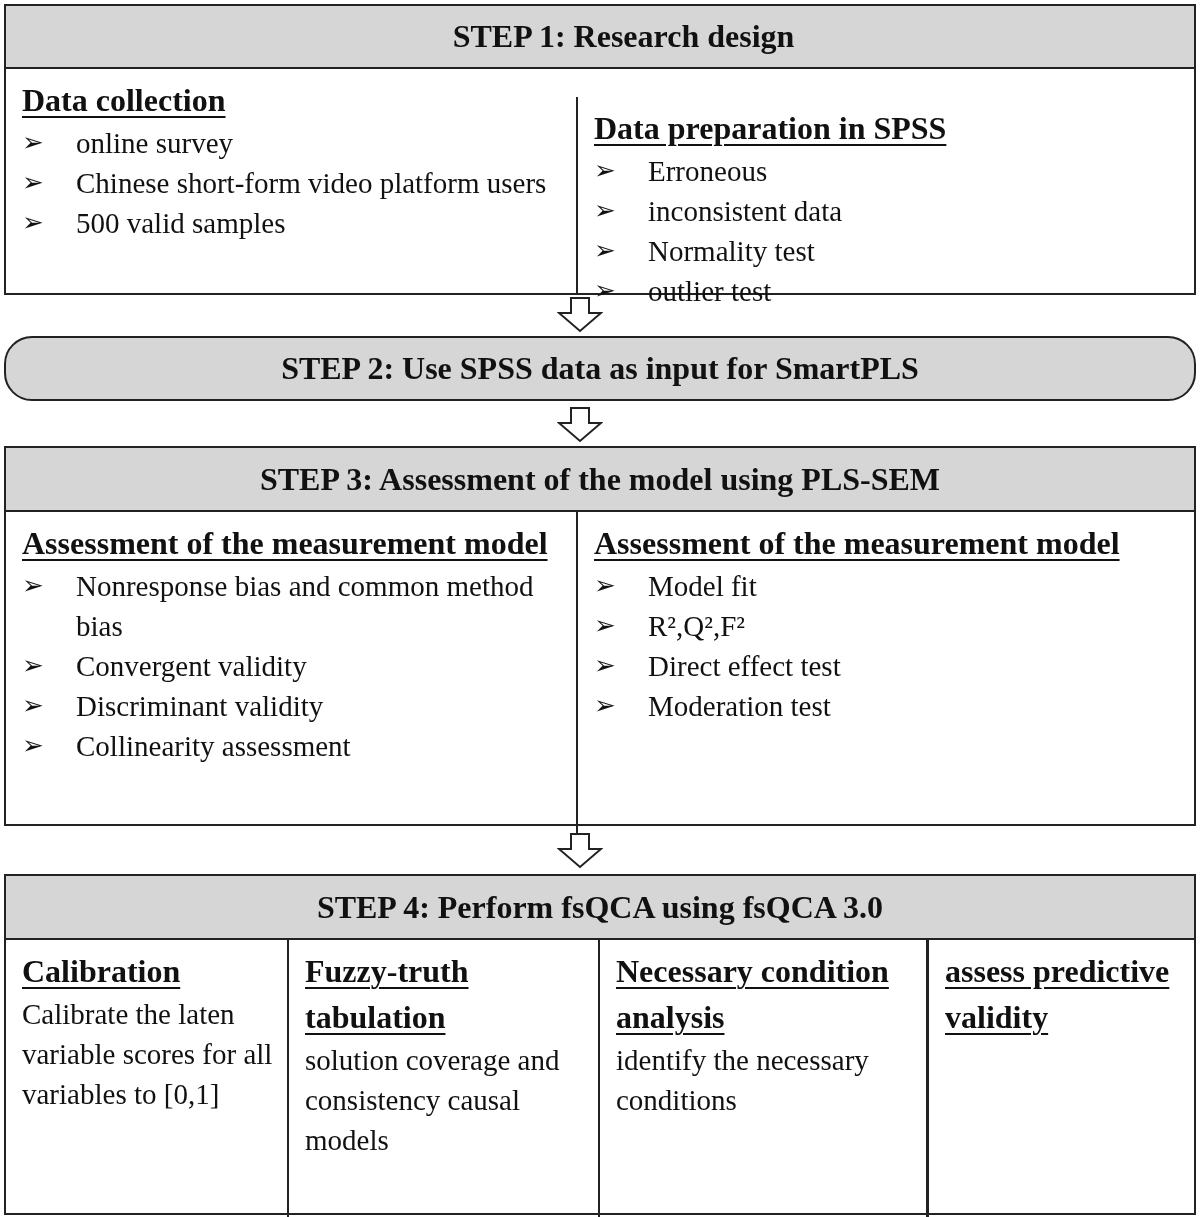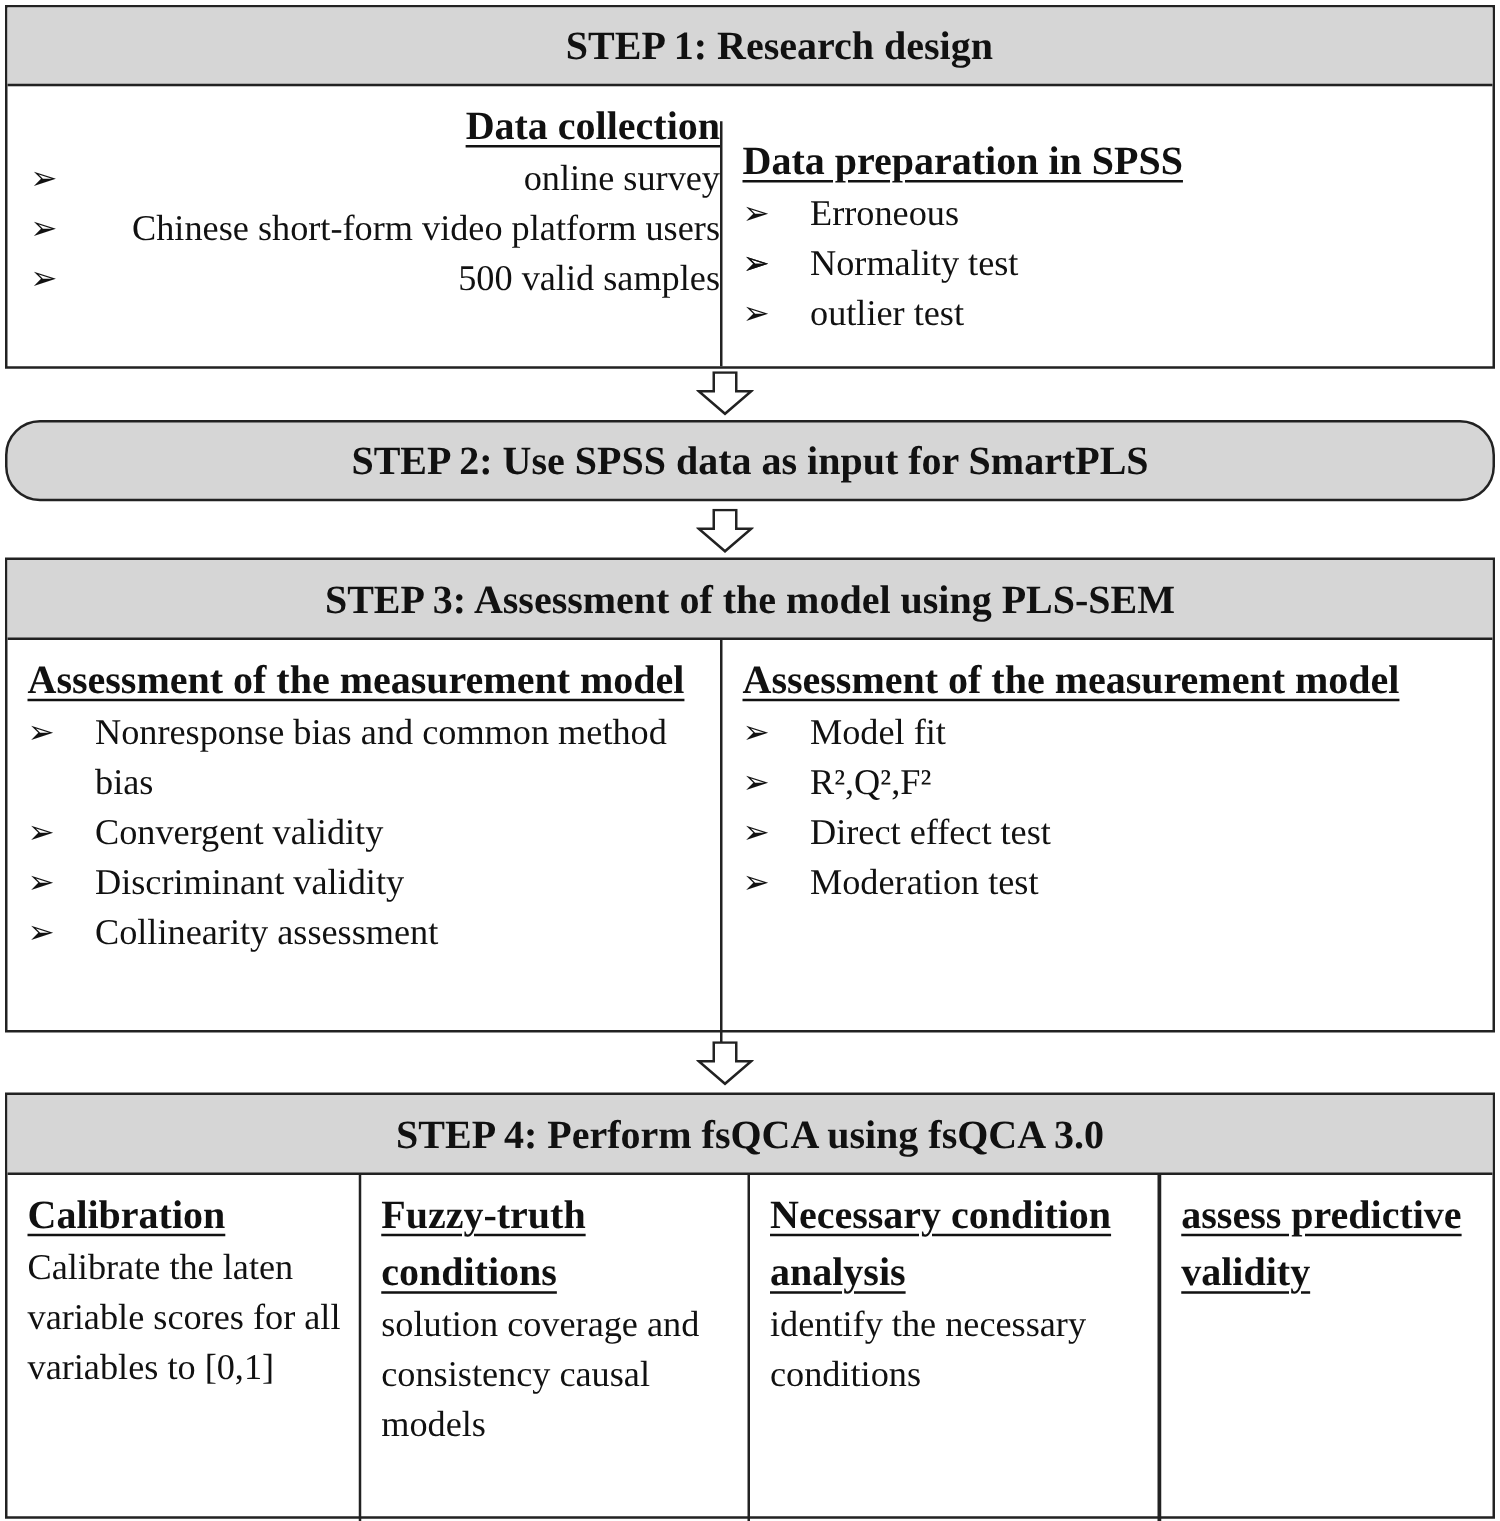--- a/index.html
+++ b/index.html
@@ -21,33 +21,33 @@
   .arrow { position: absolute; left: 557px; width: 46px; height: 36px; }
 </style>
 </head>
 <body>
 
 <div class="box" style="top:4px; height:291px;">
   <div class="hdr hdr-bottom" style="height:63px;padding-left:47px;">
     <span>STEP 1: Research design</span>
   </div>
   <div class="cols" style="height:224px;">
-    <div class="col" style="width:570px;text-align:right;">
+    <div class="col" style="width:570px;">
       <div class="sec-title"><span>Data collection</span></div>
       <ul class="items">
         <li><span class="bullet">➢</span><span>online survey</span></li>
         <li><span class="bullet">➢</span><span>Chinese short-form video platform users</span></li>
         <li><span class="bullet">➢</span><span>500 valid samples</span></li>
       </ul>
     </div>
     <div class="col" style="flex:1;margin-top:28px;">
       <div class="sec-title"><span>Data preparation in SPSS</span></div>
       <ul class="items">
         <li><span class="bullet">➢</span><span>Erroneous</span></li>
-        <li><span class="bullet">➢</span></li>
+        <li><span class="bullet">➢</span><span>inconsistent data</span></li>
         <li><span class="bullet">➢</span><span>Normality test</span></li>
         <li><span class="bullet">➢</span><span>outlier test</span></li>
       </ul>
     </div>
   </div>
 </div>
 
 <svg class="arrow" style="top:297px;" viewBox="0 0 46 36">
   <polygon points="14,1 32,1 32,16 44,16 23,34 2,16 14,16" fill="#fff" stroke="#222" stroke-width="2"></polygon>
 </svg>
@@ -93,21 +93,21 @@
 <div class="box" style="top:874px; height:341px;">
   <div class="hdr hdr-bottom" style="height:64px;">
     <span>STEP 4: Perform fsQCA using fsQCA 3.0</span>
   </div>
   <div class="cols" style="height:345px;">
     <div class="col" style="width:281px;">
       <div class="sec-title"><span>Calibration</span></div>
       <div class="desc">Calibrate the laten variable scores for all variables to [0,1]</div>
     </div>
     <div class="col" style="width:311px;">
-      <div class="sec-title"><span>Fuzzy-truth conditions</span></div>
+      <div class="sec-title"><span>Fuzzy-truth tabulation</span></div>
       <div class="desc">solution coverage and consistency causal models</div>
     </div>
     <div class="col" style="width:328px;">
       <div class="sec-title"><span>Necessary condition analysis</span></div>
       <div class="desc">identify the necessary conditions</div>
     </div>
     <div class="col" style="flex:1; border-left-width:3px;">
       <div class="sec-title"><span>assess predictive validity</span></div>
     </div>
   </div>

